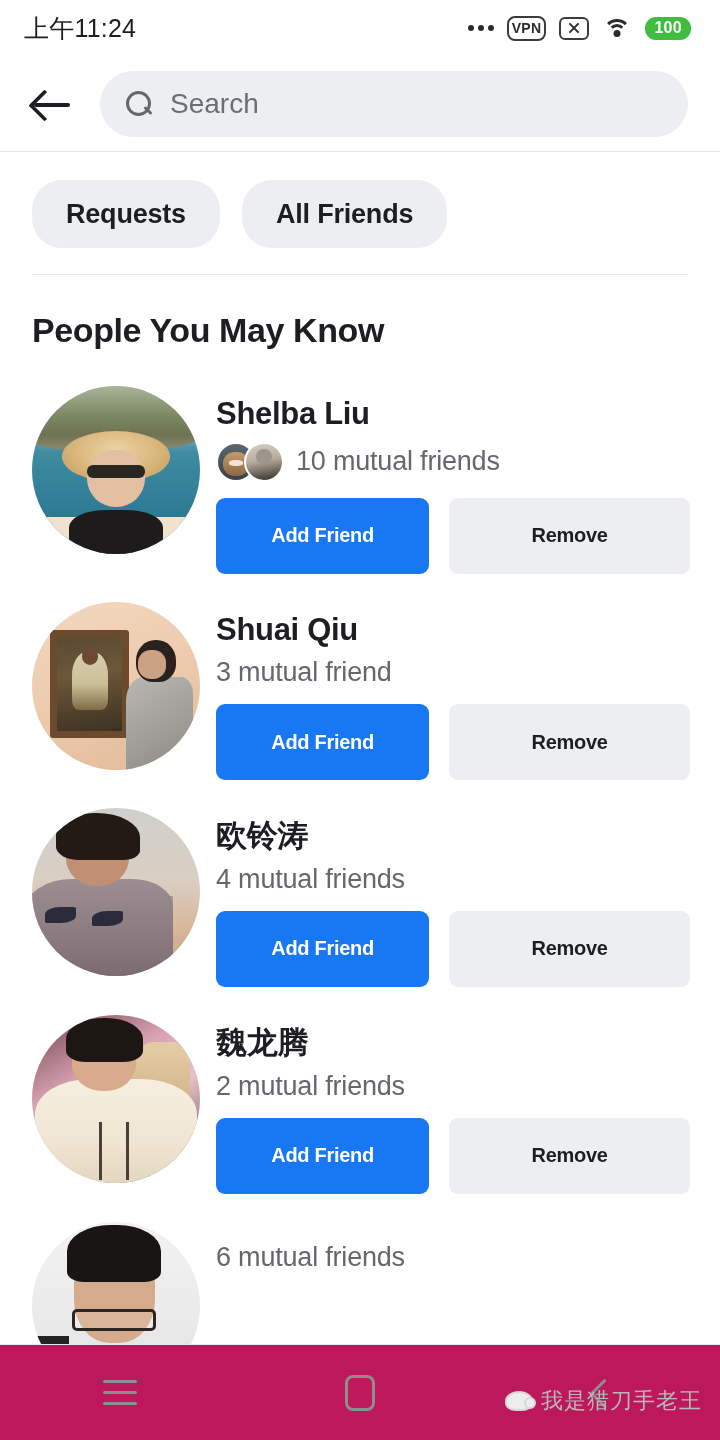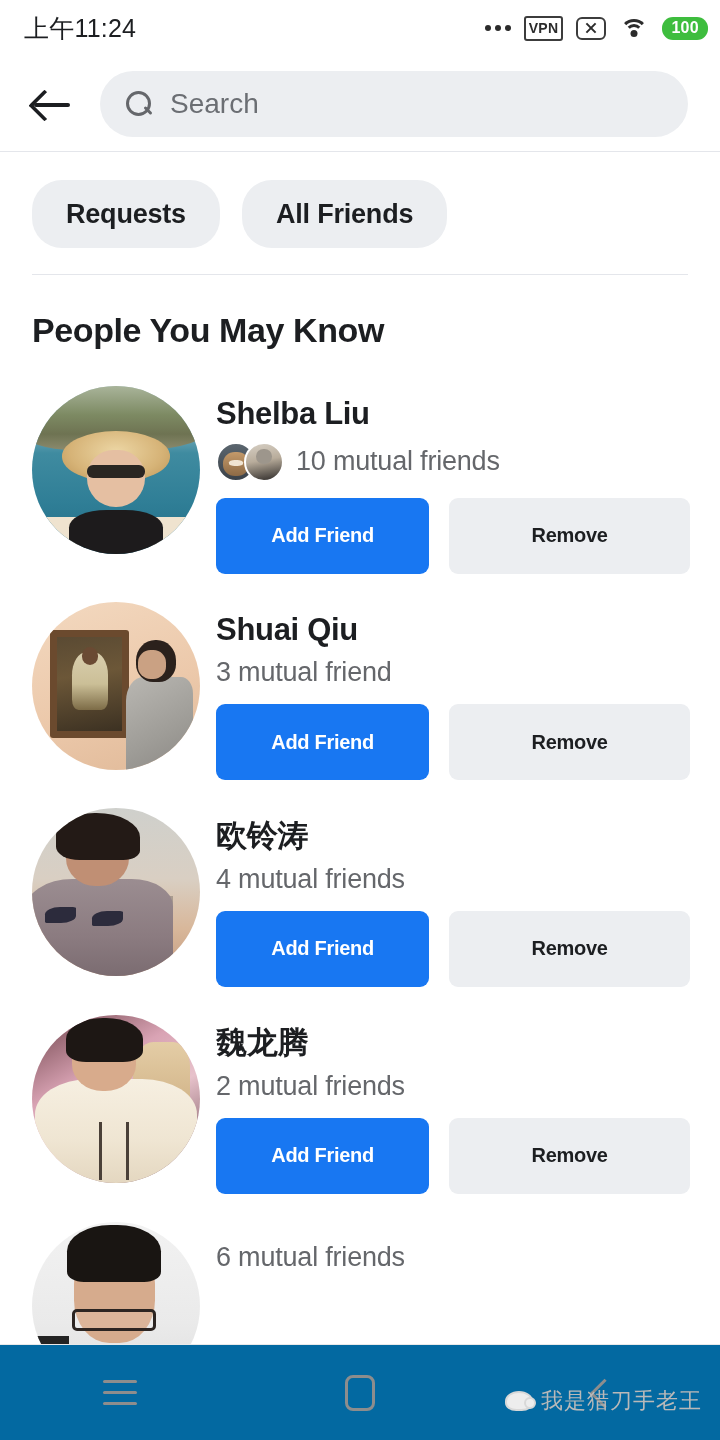--- a/index.html
+++ b/index.html
@@ -7,28 +7,28 @@
     width: 720px; height: 1440px;
     background: #ffffff;
     font-family: "Liberation Sans", "DejaVu Sans", sans-serif;
     overflow: hidden;
   }
   .phone { position: relative; width: 720px; height: 1440px; background: #fff; }
 
   
   .statusbar {
     height: 56px; display: flex; align-items: center;
-    justify-content: space-between; padding: 0 12px 0 24px;
+    justify-content: space-between; padding: 0 29px 0 24px;
   }
   .status-time { font-size: 25px; color: #1c1e21; letter-spacing: .2px; }
   .status-icons { display: flex; align-items: center; gap: 13px; }
   .dots { display: flex; gap: 4px; align-items: center; }
   .dots i { width: 6px; height: 6px; border-radius: 50%; background: #2b2b2b; display: block; }
   .vpn-badge {
-    border: 2px solid #3c3c3c; border-radius: 3px;
+    border: 2px solid #3c3c3c; border-radius: 8px;
     font-size: 14px; font-weight: bold; line-height: 1;
     padding: 3px 3px 4px; color: #2b2b2b; letter-spacing: .3px;
   }
   .x-badge {
     border: 2px solid #3c3c3c; border-radius: 6px;
     width: 30px; height: 23px; position: relative;
   }
   .x-badge::before, .x-badge::after {
     content: ""; position: absolute; left: 50%; top: 50%;
     width: 13px; height: 2px; background: #2b2b2b;
@@ -285,21 +285,21 @@
   }
   .mini-person { background: linear-gradient(170deg,#d6cfc4 0%,#b9ad9c 45%,#2e2b29 100%); }
   .mini-person::before {
     content: ""; position: absolute; left: 28%; top: 14%; width: 44%; height: 42%;
     background: #9d968c; border-radius: 48%;
   }
 
   
   .navbar {
     position: absolute; left: 0; bottom: 0; width: 720px; height: 96px;
-    background: #0369a1; border-top: 1px solid #e9e9e9;
+    background: #be185d; border-top: 1px solid #e9e9e9;
     display: flex; align-items: center;
   }
   .nav-btn { flex: 1; display: flex; align-items: center; justify-content: center; cursor: pointer; }
   .nav-menu { width: 34px; height: 26px; position: relative; }
   .nav-menu i {
     position: absolute; left: 0; width: 34px; height: 3px;
     background: #8d8d8d; border-radius: 2px; display: block;
   }
   .nav-menu i:nth-child(1) { top: 0; }
   .nav-menu i:nth-child(2) { top: 11px; }

